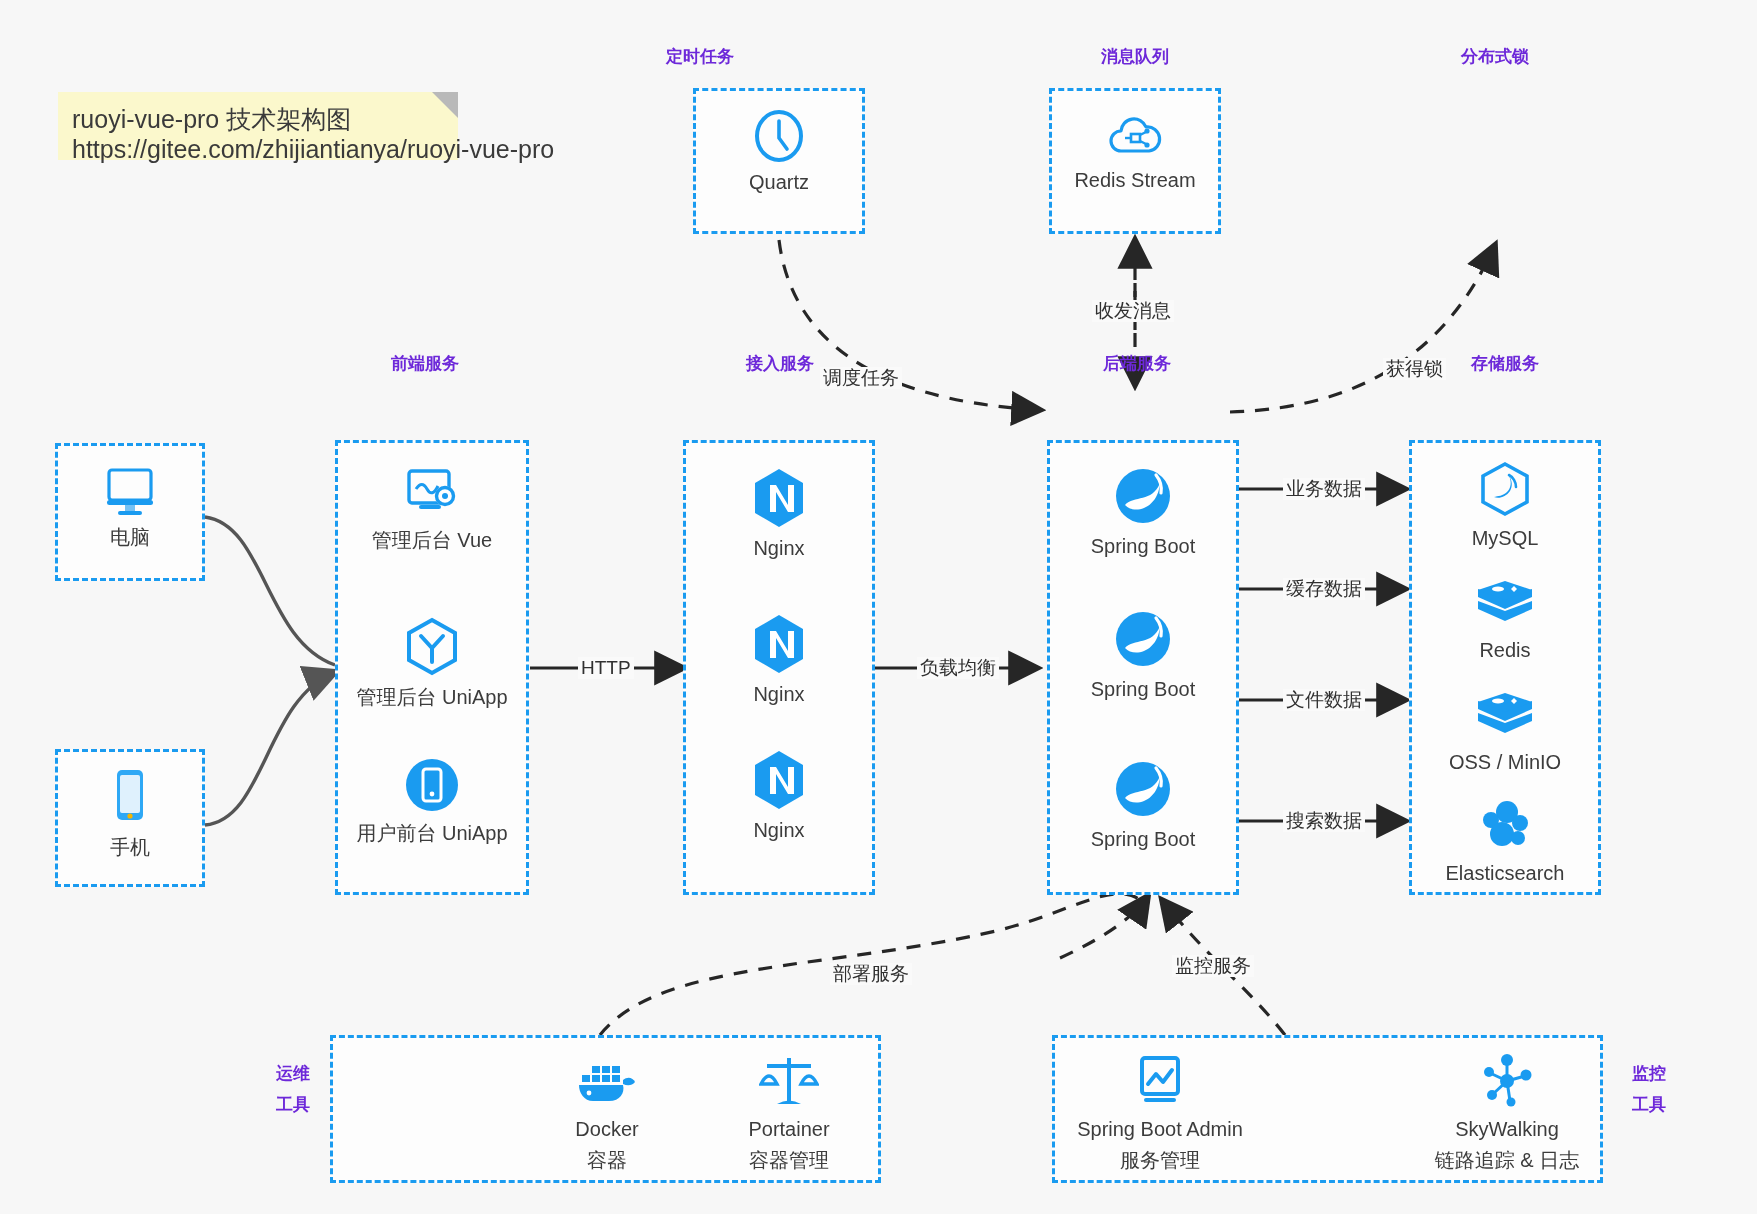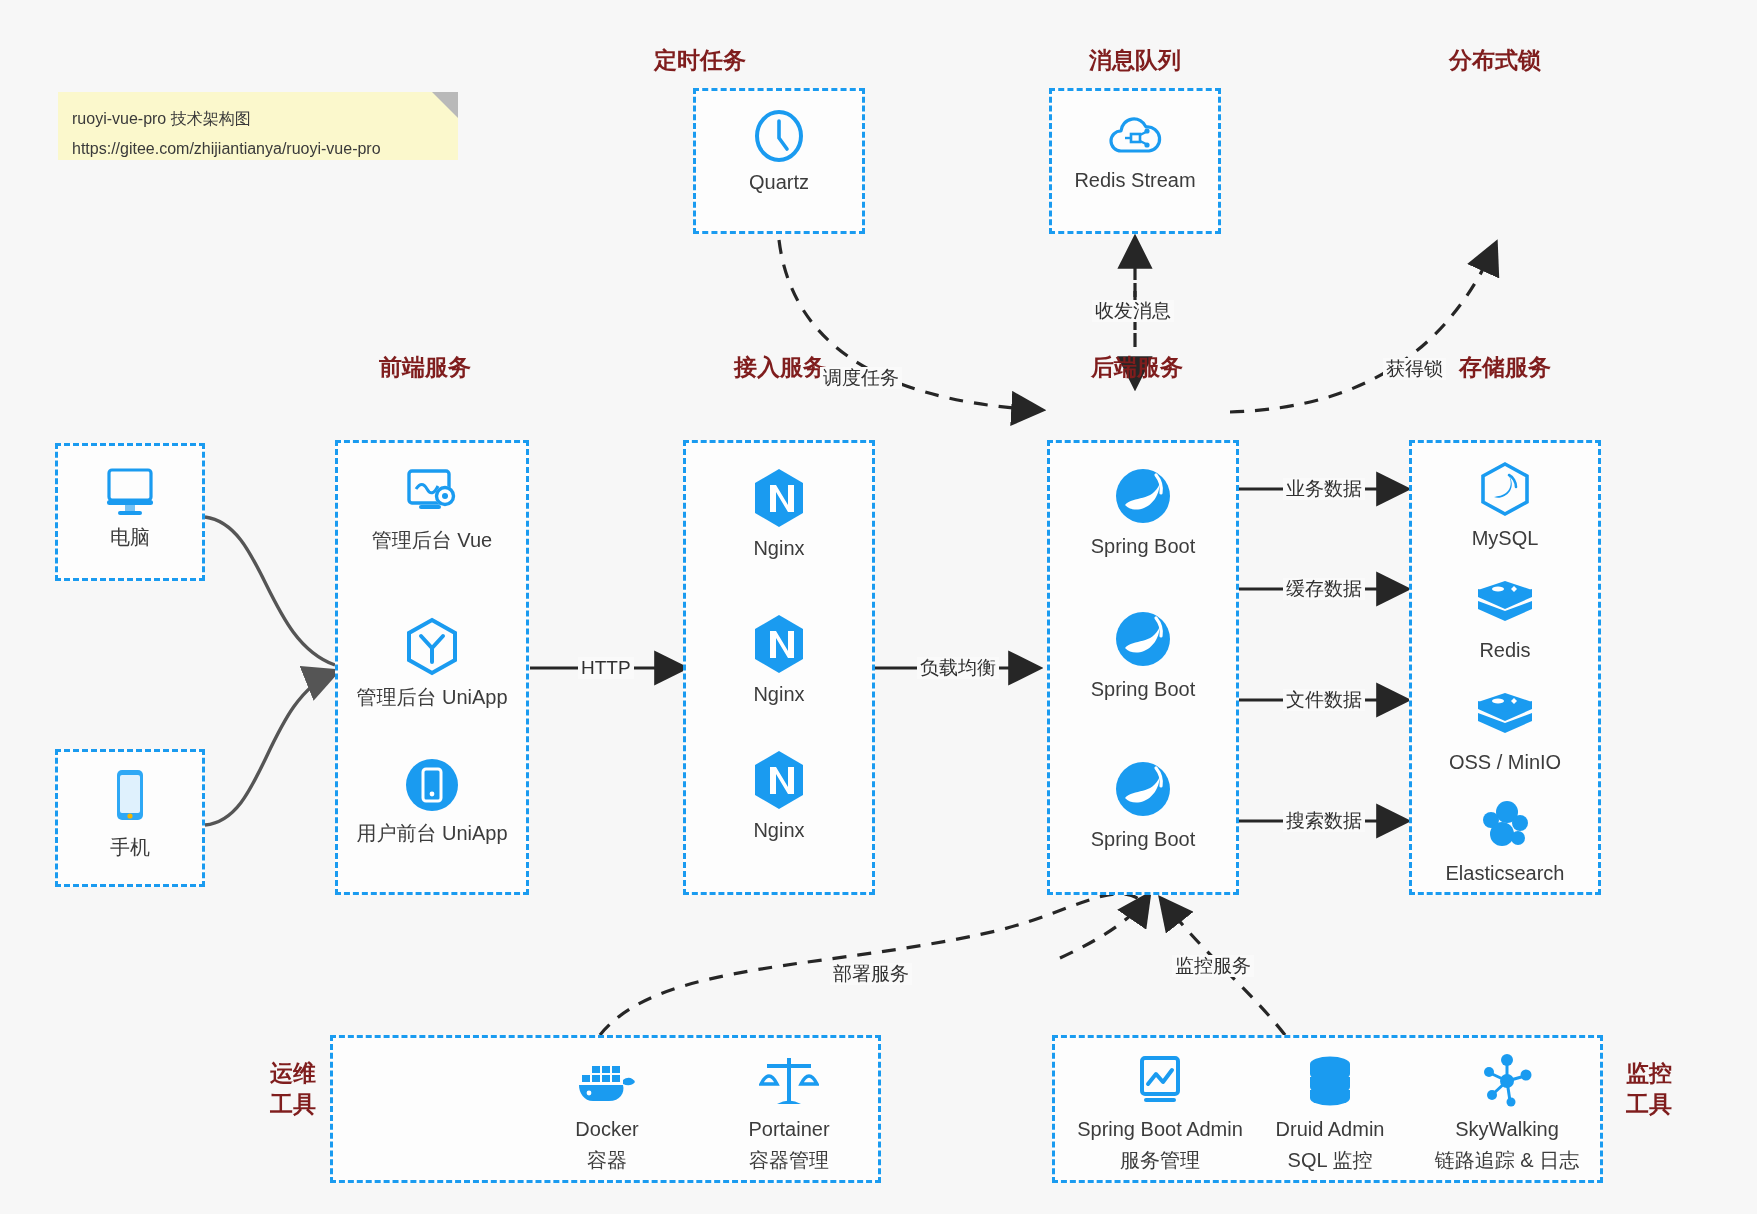--- a/index.html
+++ b/index.html
@@ -9,32 +9,32 @@
     background:#f7f7f7;
     font-family:"Liberation Sans","DejaVu Sans",sans-serif;
     overflow:hidden;
     position:relative;
   }
   #stage{position:absolute;left:0;top:0;width:1757px;height:1214px;}
 
   
   .note{
     position:absolute;left:58px;top:92px;width:400px;height:68px;
-    background:#fbf8cc;color:#3a3a3a;font-size:16px;line-height:30px;
+    background:#fbf8cc;color:#3a3a3a;font-size:25px;line-height:30px;
     padding:12px 12px 0 14px;box-sizing:border-box;
   }
   .note .fold{
     position:absolute;right:0;top:0;width:0;height:0;
     border-left:26px solid transparent;border-top:26px solid #b9b9b9;
   }
   .note div{white-space:nowrap;}
 
   
   .gtitle{
-    position:absolute;color:#7f1d1d;font-weight:bold;font-size:23px;
+    position:absolute;color:#6d28d9;font-weight:bold;font-size:17px;
     white-space:nowrap;text-align:center;
   }
   .gtitle.vert{line-height:31px;}
 
   
   .box{
     position:absolute;
     background:#fdfdfd;
     border:3px dashed #1a9bf0;
     box-sizing:border-box;
@@ -319,30 +319,20 @@
   <div class="box" style="left:1052px;top:1035px;width:551px;height:148px;">
     <div class="node" style="left:0px;top:16px;width:210px;">
       <svg class="ico" width="56" height="56" viewBox="0 0 56 56">
         <rect x="10" y="4" width="36" height="36" rx="3" fill="none" stroke="#1a9bf0" stroke-width="4"></rect>
         <path d="M16 30 l8 -10 l7 8 l9 -12" fill="none" stroke="#1a9bf0" stroke-width="4" stroke-linecap="round" stroke-linejoin="round"></path>
         <rect x="12" y="44" width="32" height="4" rx="2" fill="#1a9bf0"></rect>
       </svg>
       <div class="lbl">Spring Boot Admin</div>
       <div class="lbl two">服务管理</div>
     </div>
-    <div class="node" style="left:180px;top:16px;width:190px;">
-      <svg class="ico" width="54" height="56" viewBox="0 0 54 56">
-        <ellipse cx="27" cy="10" rx="20" ry="7.5" fill="#1a9bf0"></ellipse>
-        <path d="M7 10 v10 a20 7.5 0 0 0 40 0 v-10 Z" fill="#1a9bf0"></path>
-        <path d="M7 23 v10 a20 7.5 0 0 0 40 0 v-10 Z" fill="#1a9bf0"></path>
-        <path d="M7 36 v8 a20 7.5 0 0 0 40 0 v-8 Z" fill="#1a9bf0"></path>
-      </svg>
-      <div class="lbl">Druid Admin</div>
-      <div class="lbl two">SQL 监控</div>
-    </div>
     <div class="node" style="left:352px;top:14px;width:200px;">
       <svg class="ico" width="56" height="58" viewBox="0 0 56 58">
         <line x1="28" y1="29" x2="28" y2="9" stroke="#1a9bf0" stroke-width="3"></line>
         <line x1="28" y1="29" x2="11" y2="21" stroke="#1a9bf0" stroke-width="3"></line>
         <line x1="28" y1="29" x2="46" y2="24" stroke="#1a9bf0" stroke-width="3"></line>
         <line x1="28" y1="29" x2="14" y2="42" stroke="#1a9bf0" stroke-width="3"></line>
         <line x1="28" y1="29" x2="31" y2="49" stroke="#1a9bf0" stroke-width="3"></line>
         <circle cx="28" cy="29" r="7" fill="#1a9bf0"></circle>
         <circle cx="28" cy="8" r="6" fill="#1a9bf0"></circle>
         <circle cx="10" cy="20" r="5" fill="#1a9bf0"></circle>

